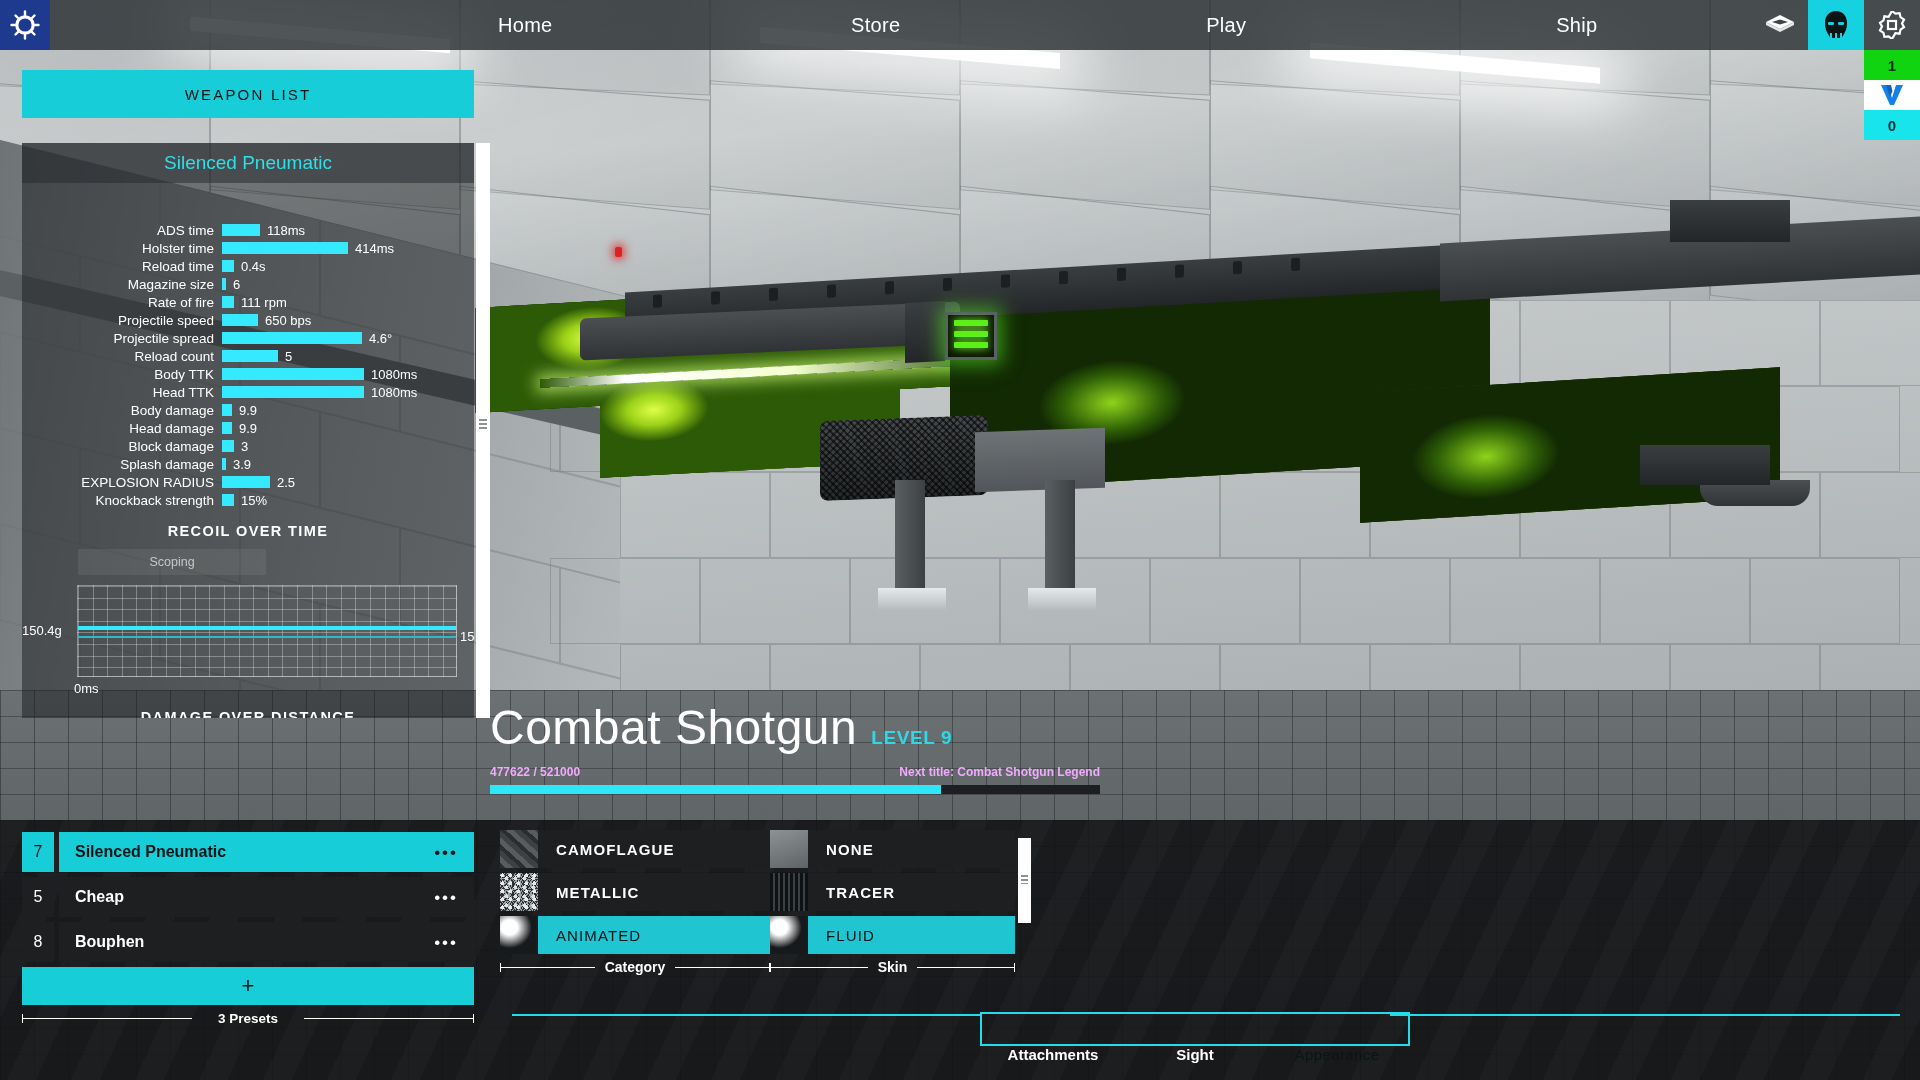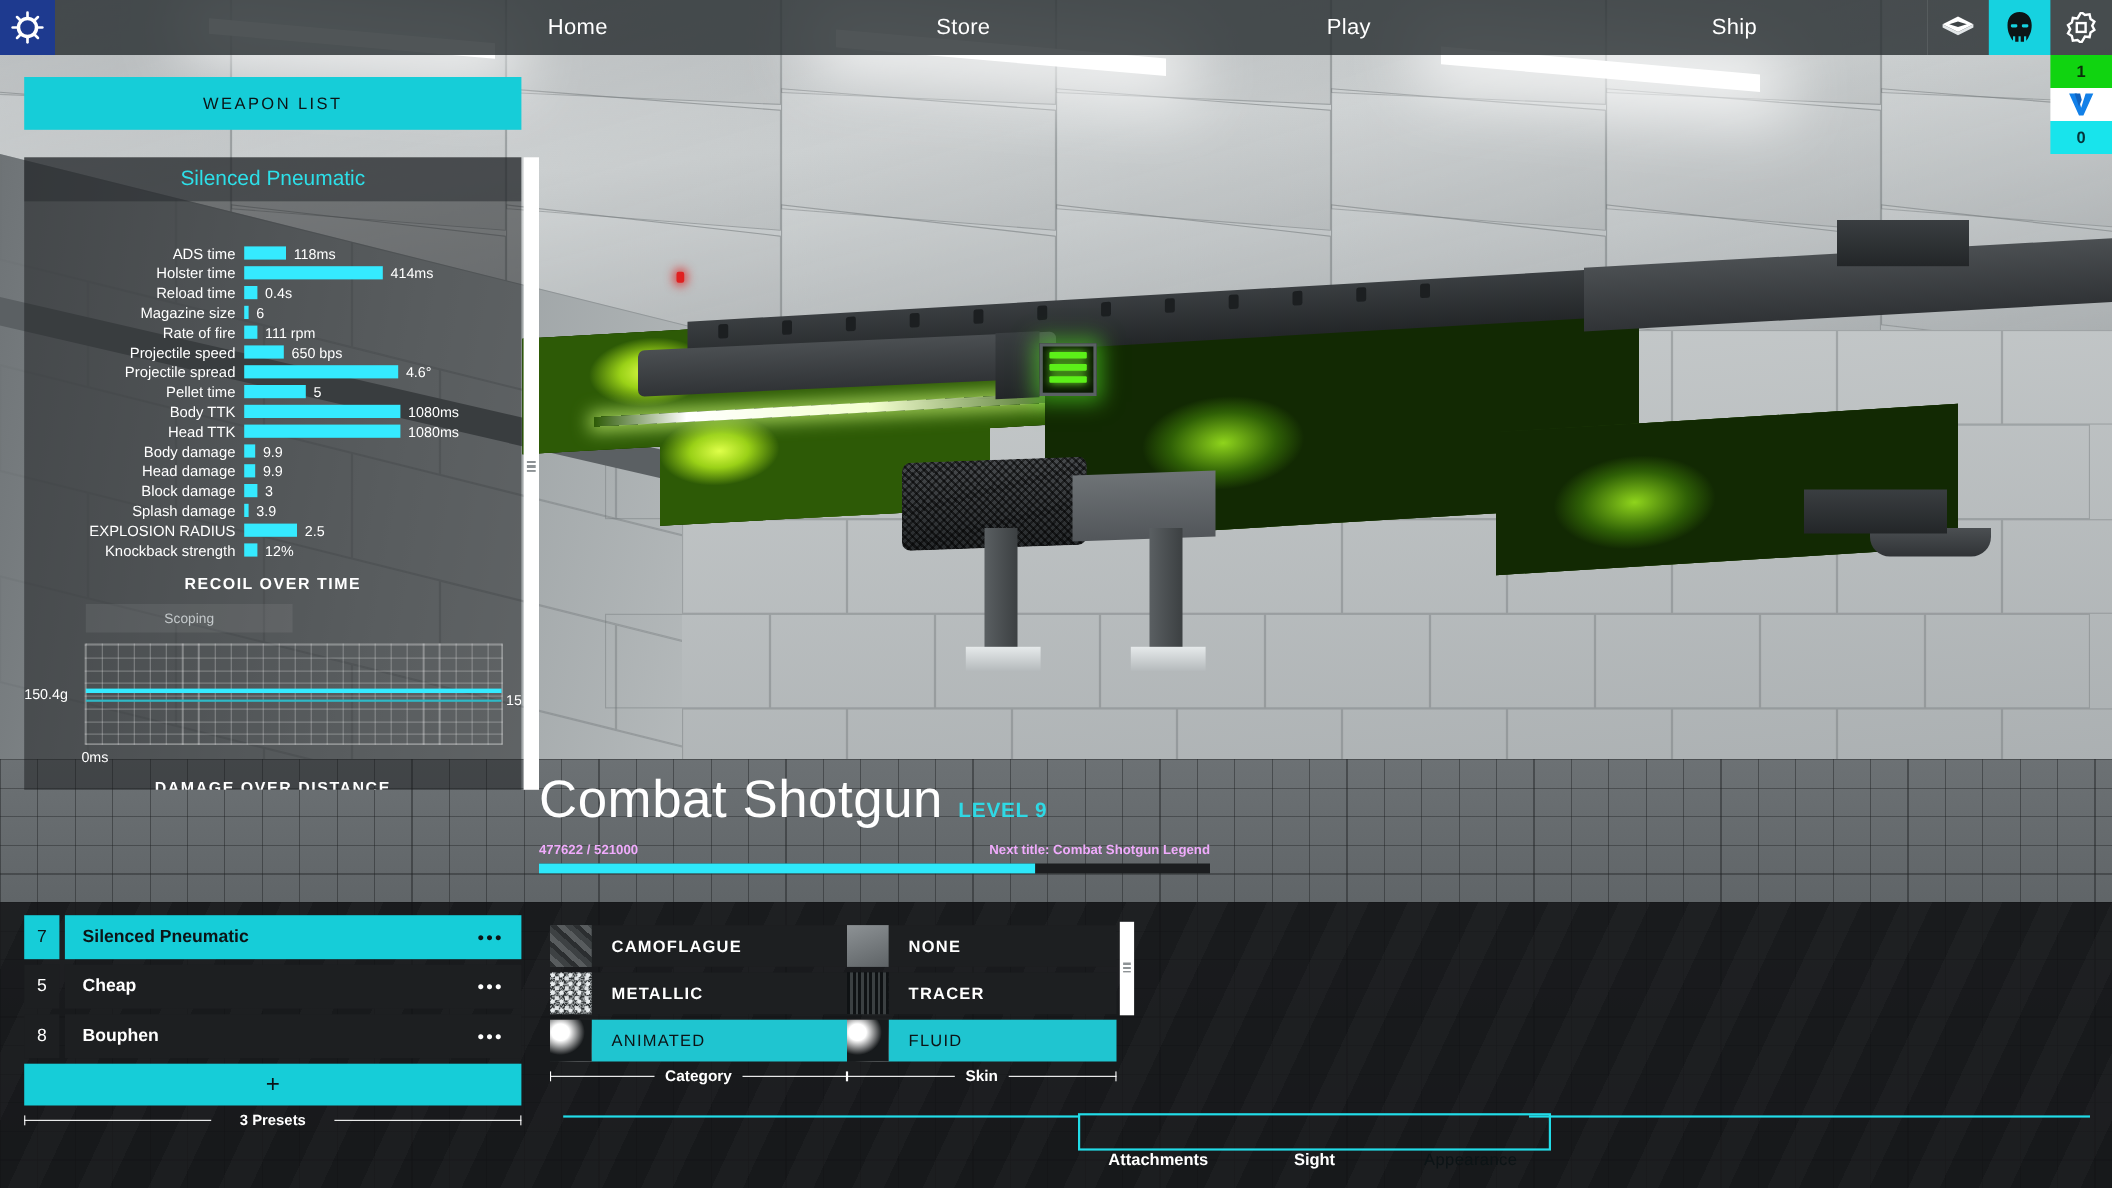--- a/index.html
+++ b/index.html
@@ -244,21 +244,21 @@
     display: flex; align-items: center; margin-top: 6px; color: #fff;
     font-size: 13.5px; font-weight: 600; gap: 16px;
   }
   .brk { flex: 1; height: 1px; background: #fff; position: relative; }
   .brk::before { content:""; position:absolute; width:1px; height:9px; background:#fff; top:-4px; }
   .brk.l::before { left: 0; }
   .brk.r::before { right: 0; }
   .preset-count-row span { padding: 0 10px; }
 
   
-  .picker { position: absolute; top: 21px; }
+  .picker { position: absolute; top: 10px; }
   .pick-row { display: flex; align-items: center; height: 38px; margin-bottom: 5px; cursor: pointer; }
   .swatch { width: 38px; height: 38px; flex: 0 0 38px; }
   .sw-camo {
     background:
       repeating-linear-gradient(42deg, #2b2e30 0 4px, #585c5e 4px 9px, #3d4143 9px 14px),
       #45494b;
   }
   .sw-metal {
     background:
       radial-gradient(circle at 30% 30%, #e8ecee 0 2px, transparent 2px),
@@ -578,21 +578,21 @@
     <div class="stat-label">Projectile speed</div>
     <div class="stat-bar" style="width:36.0px"></div>
     <div class="stat-val">650 bps</div>
   </div>
   <div class="stat-row">
     <div class="stat-label">Projectile spread</div>
     <div class="stat-bar" style="width:140.0px"></div>
     <div class="stat-val">4.6°</div>
   </div>
   <div class="stat-row">
-    <div class="stat-label">Pellet time</div>
+    <div class="stat-label">Reload count</div>
     <div class="stat-bar" style="width:56.0px"></div>
     <div class="stat-val">5</div>
   </div>
   <div class="stat-row">
     <div class="stat-label">Body TTK</div>
     <div class="stat-bar" style="width:142.0px"></div>
     <div class="stat-val">1080ms</div>
   </div>
   <div class="stat-row">
     <div class="stat-label">Head TTK</div>
@@ -620,21 +620,21 @@
     <div class="stat-val">3.9</div>
   </div>
   <div class="stat-row">
     <div class="stat-label">EXPLOSION RADIUS</div>
     <div class="stat-bar" style="width:48.0px"></div>
     <div class="stat-val">2.5</div>
   </div>
   <div class="stat-row">
     <div class="stat-label">Knockback strength</div>
     <div class="stat-bar" style="width:12.0px"></div>
-    <div class="stat-val">12%</div>
+    <div class="stat-val">15%</div>
   </div>
       </div>
 
     <div class="recoil-title">RECOIL OVER TIME</div>
     <div class="scoping-tab">Scoping</div>
     <div style="position:relative;">
       <div class="recoil-chart">
         <div class="recoil-line-main"></div>
         <div class="recoil-line-sub"></div>
       </div>

